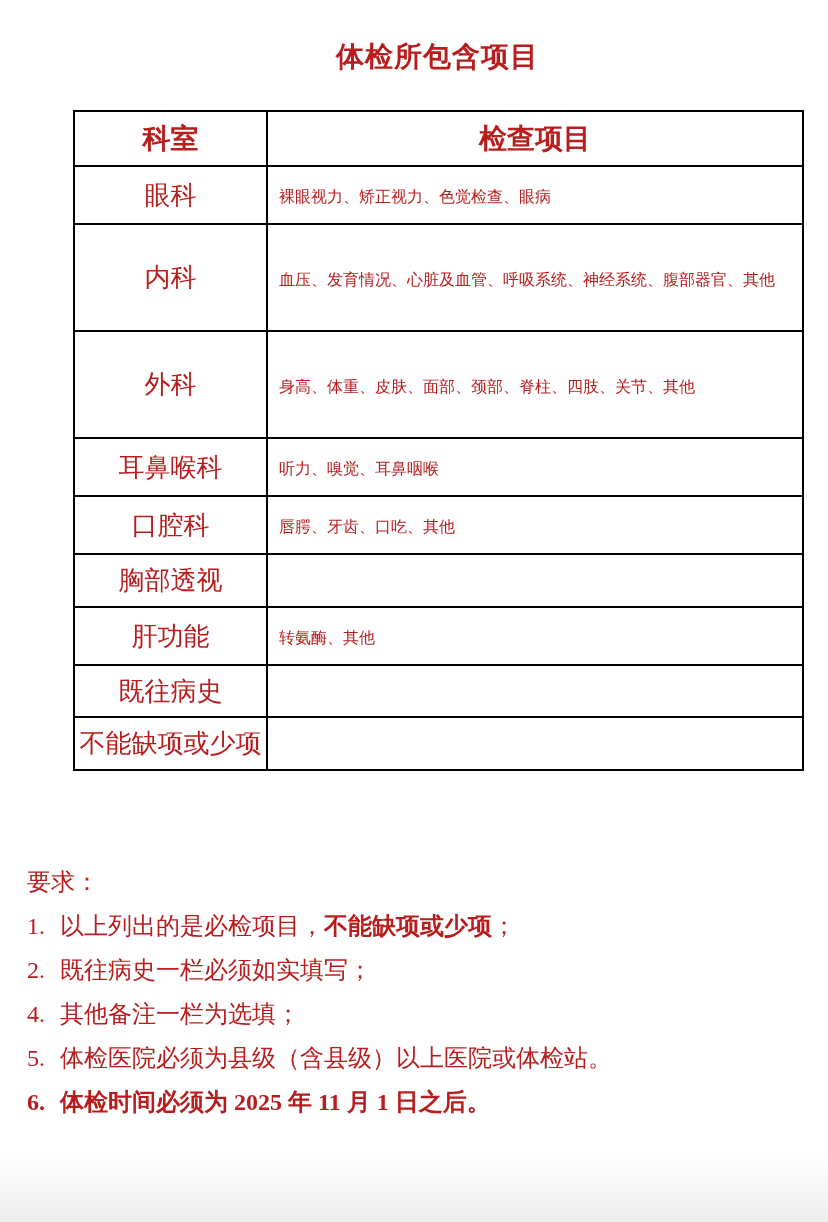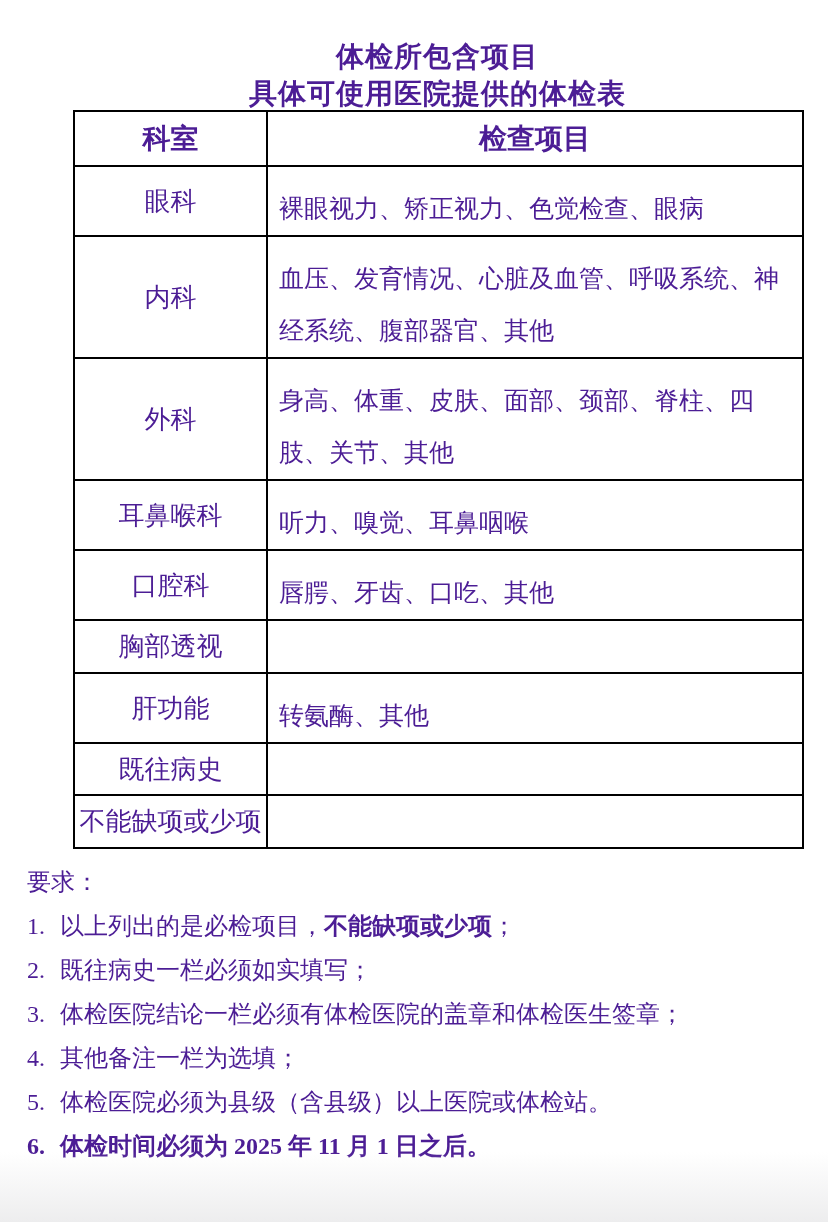--- a/index.html
+++ b/index.html
@@ -1,21 +1,21 @@
 <!DOCTYPE html>
 <html><head>
 <meta charset="utf-8">
 <style>
   html,body{margin:0;padding:0;background:#fff;}
   .page{
     position:relative;
     width:828px;height:1222px;
     background:#ffffff;
     font-family:"Liberation Serif","DejaVu Serif",serif;
-    color:#4c1d95;
+    color:#b91c1c;
     overflow:hidden;
   }
   .doc-title{
     position:absolute;left:73px;width:729px;
     text-align:center;font-weight:bold;font-size:28px;line-height:32px;
     letter-spacing:1px;
   }
   .t1{top:41px;}
   .t2{top:78px;}
   .exam-table{
@@ -32,22 +32,22 @@
   tr.hrow{height:55px;}
   tr.r55{height:52px;}
   tr.r57{height:57px;}
   tr.r107{height:107px;}
   tr.r53{height:53px;}
   td.dept{
     text-align:center;font-size:26px;vertical-align:middle;
     padding:0 4px;
   }
   td.items{
-    font-size:25px;vertical-align:middle;
-    padding:16px 8px 0 11px;line-height:52px;
+    font-size:16px;vertical-align:middle;
+    padding:4px 8px 0 11px;line-height:52px;
   }
   .reqs{
     position:absolute;left:27px;top:860px;width:780px;
     font-size:24px;
   }
   .req-heading,.req-line{
     height:44px;line-height:44px;white-space:nowrap;
   }
   .num{display:inline-block;min-width:33px;}
   .b{font-weight:bold;}
@@ -57,21 +57,20 @@
     background:linear-gradient(180deg, rgba(236,236,237,0) 0%, #ededee 100%);
     pointer-events:none;
   }
 </style>
 </head>
 <body>
 
 <div class="page">
 
   <div class="doc-title t1">体检所包含项目</div>
-  <div class="doc-title t2">具体可使用医院提供的体检表</div>
 
   <table class="exam-table">
     <colgroup>
         <col style="width:193px">
         <col style="width:536px">
       </colgroup>
     <thead>
       <tr class="hrow">
         <th>科室</th>
         <th>检查项目</th>
@@ -117,21 +116,20 @@
     </tbody>
   </table>
 
   <div class="reqs">
     <div class="req-heading">要求：</div>
 
     <div class="req-line"><span class="num">1.</span><span>以上列出的是必检项目，</span><span class="b">不能缺项或少项</span><span>；</span></div>
 
     <div class="req-line"><span class="num">2.</span><span>既往病史一栏必须如实填写；</span></div>
 
-    <div class="req-line"><span class="num">3.</span><span>体检医院结论一栏必须有体检医院的盖章和体检医生签章；</span></div>
 
     <div class="req-line"><span class="num">4.</span><span>其他备注一栏为选填；</span></div>
 
     <div class="req-line"><span class="num">5.</span><span>体检医院必须为县级（含县级）以上医院或体检站。</span></div>
 
     <div class="req-line bold-line"><span class="num">6.</span><span>体检时间必须为 2025 年 11 月 1 日之后。</span></div>
   </div>
 
   <div class="bottom-fade"></div>
 

